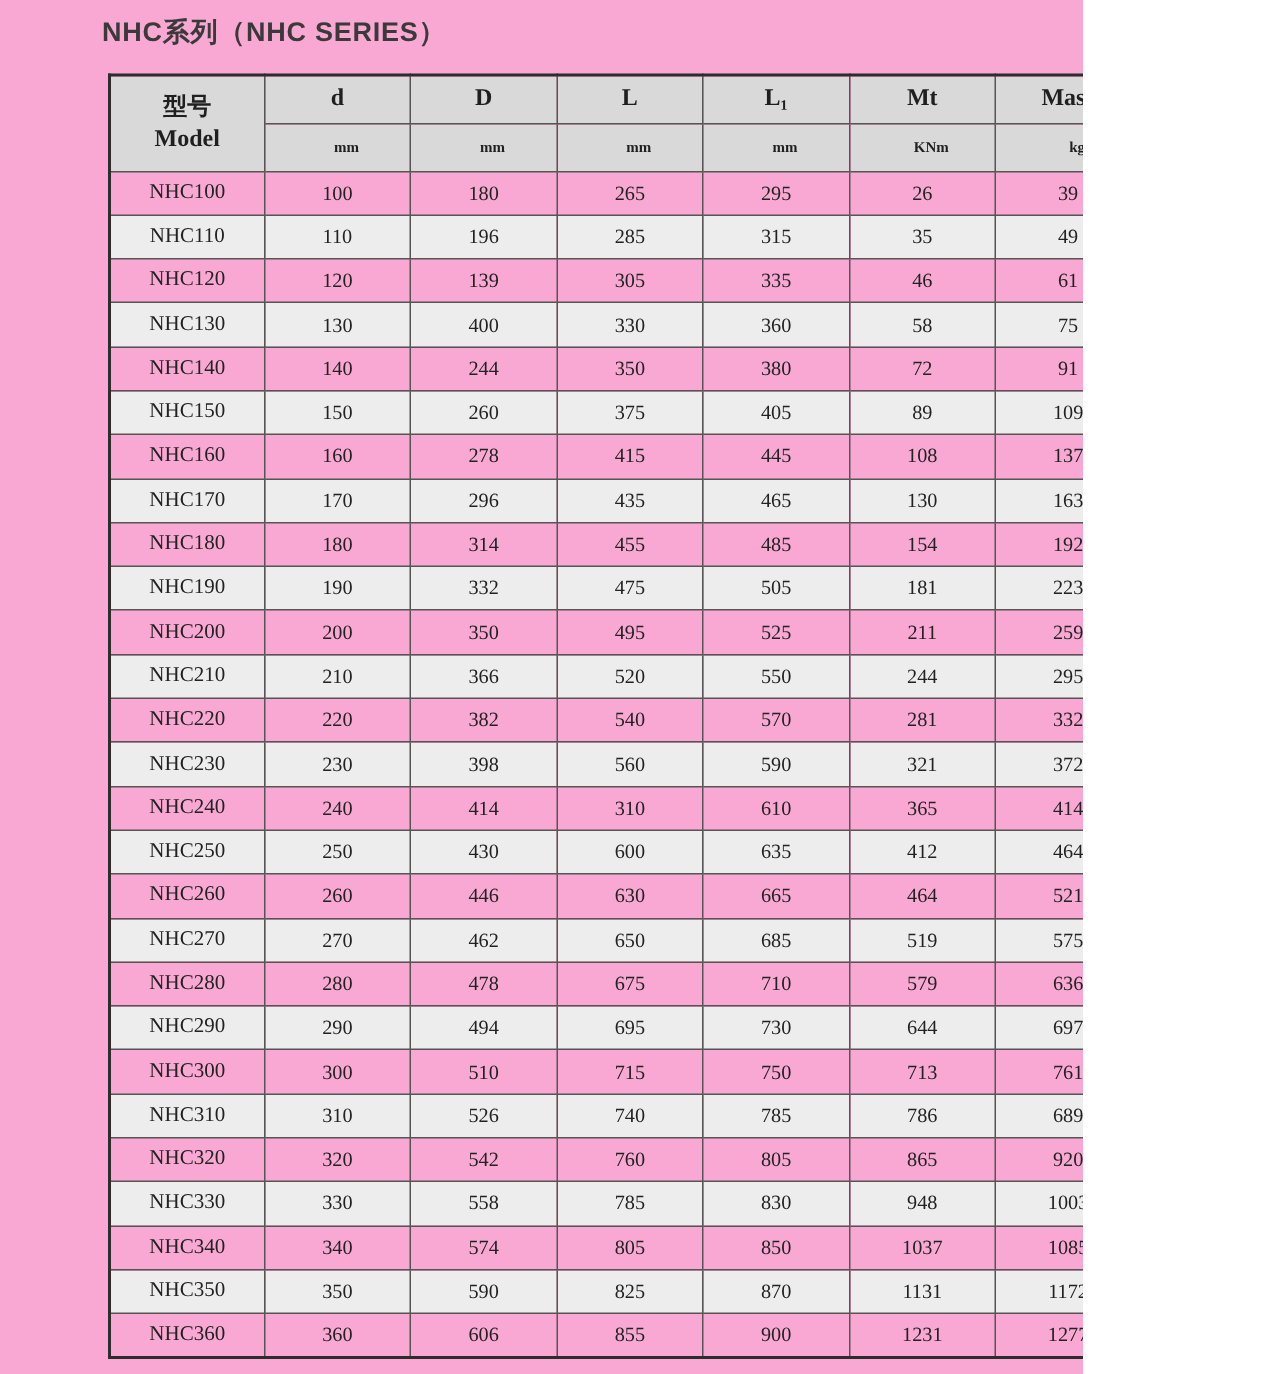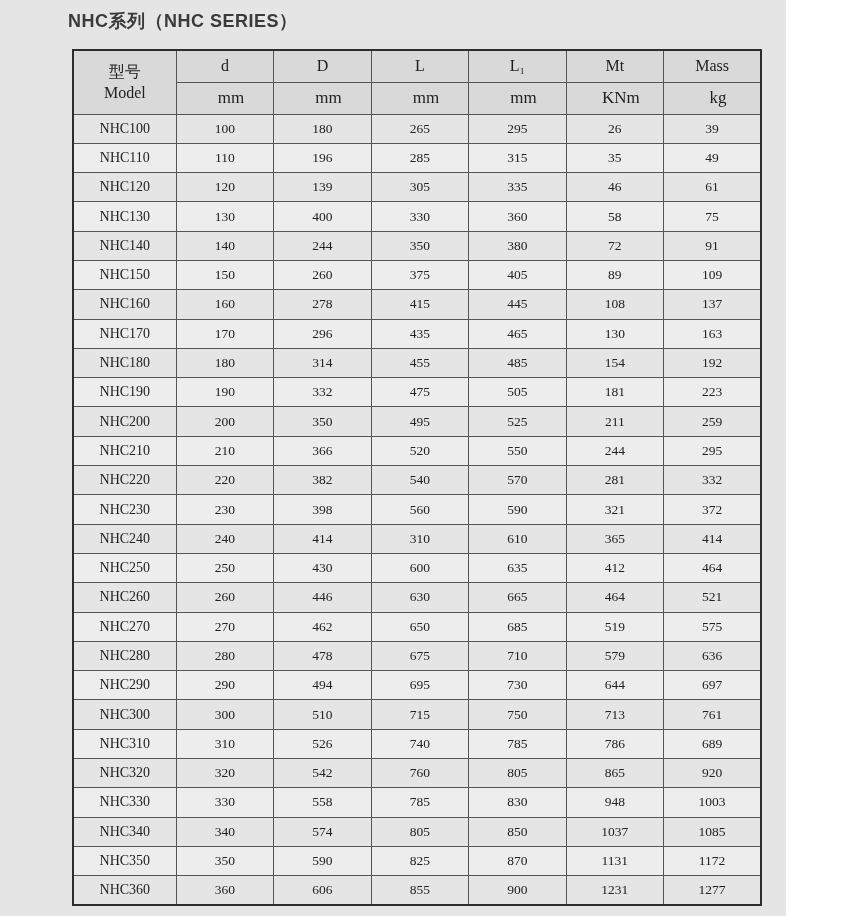--- a/index.html
+++ b/index.html
@@ -2,23 +2,23 @@
 <html style="--header-bg: #d9d9d9; --stripe-bg: #ededed; --border-outer: #2d2d2d; --border-inner: #555555;"><head>
 <meta charset="utf-8">
 <style>
   html, body {
     margin: 0;
     padding: 0;
     background: #ffffff;
   }
   .page {
     position: relative;
-    width: 786px;
+    width: 722px;
     height: 916px;
-    background: #e5e5e5;
+    background: #f9a8d4;
     font-family: "Liberation Serif", serif;
     color: #1f1f1f;
     overflow: hidden;
   }
   .title {
     position: absolute;
     left: 68px;
     top: 9px;
     font-family: "Liberation Sans", sans-serif;
     font-size: 18px;
@@ -39,26 +39,26 @@
   table.spec td {
     border: 1px solid var(--border-inner, #555555);
     text-align: center;
     vertical-align: middle;
     padding: 0;
     overflow: hidden;
     white-space: nowrap;
   }
   thead th {
     background: var(--header-bg, #d9d9d9);
-    font-weight: 400;
+    font-weight: 700;
   }
   tr.label-row { height: 32px; }
   tr.unit-row  { height: 32px; }
   tr.label-row th { font-size: 16px; }
-  tr.unit-row th  { font-size: 17px; padding-left: 12px; }
+  tr.unit-row th  { font-size: 10px; padding-left: 12px; }
   th.model-th {
     font-size: 15px;
     line-height: 1.35;
   }
   th.model-th span { display: block; }
   tbody tr { height: 29.3px; }
   tbody td { font-size: 13.5px; color: #222222; }
   tbody td.model-cell { font-size: 14px; margin-top: 40px; }
   tbody tr.stripe td { background: var(--stripe-bg, #ededed); }
 </style>

